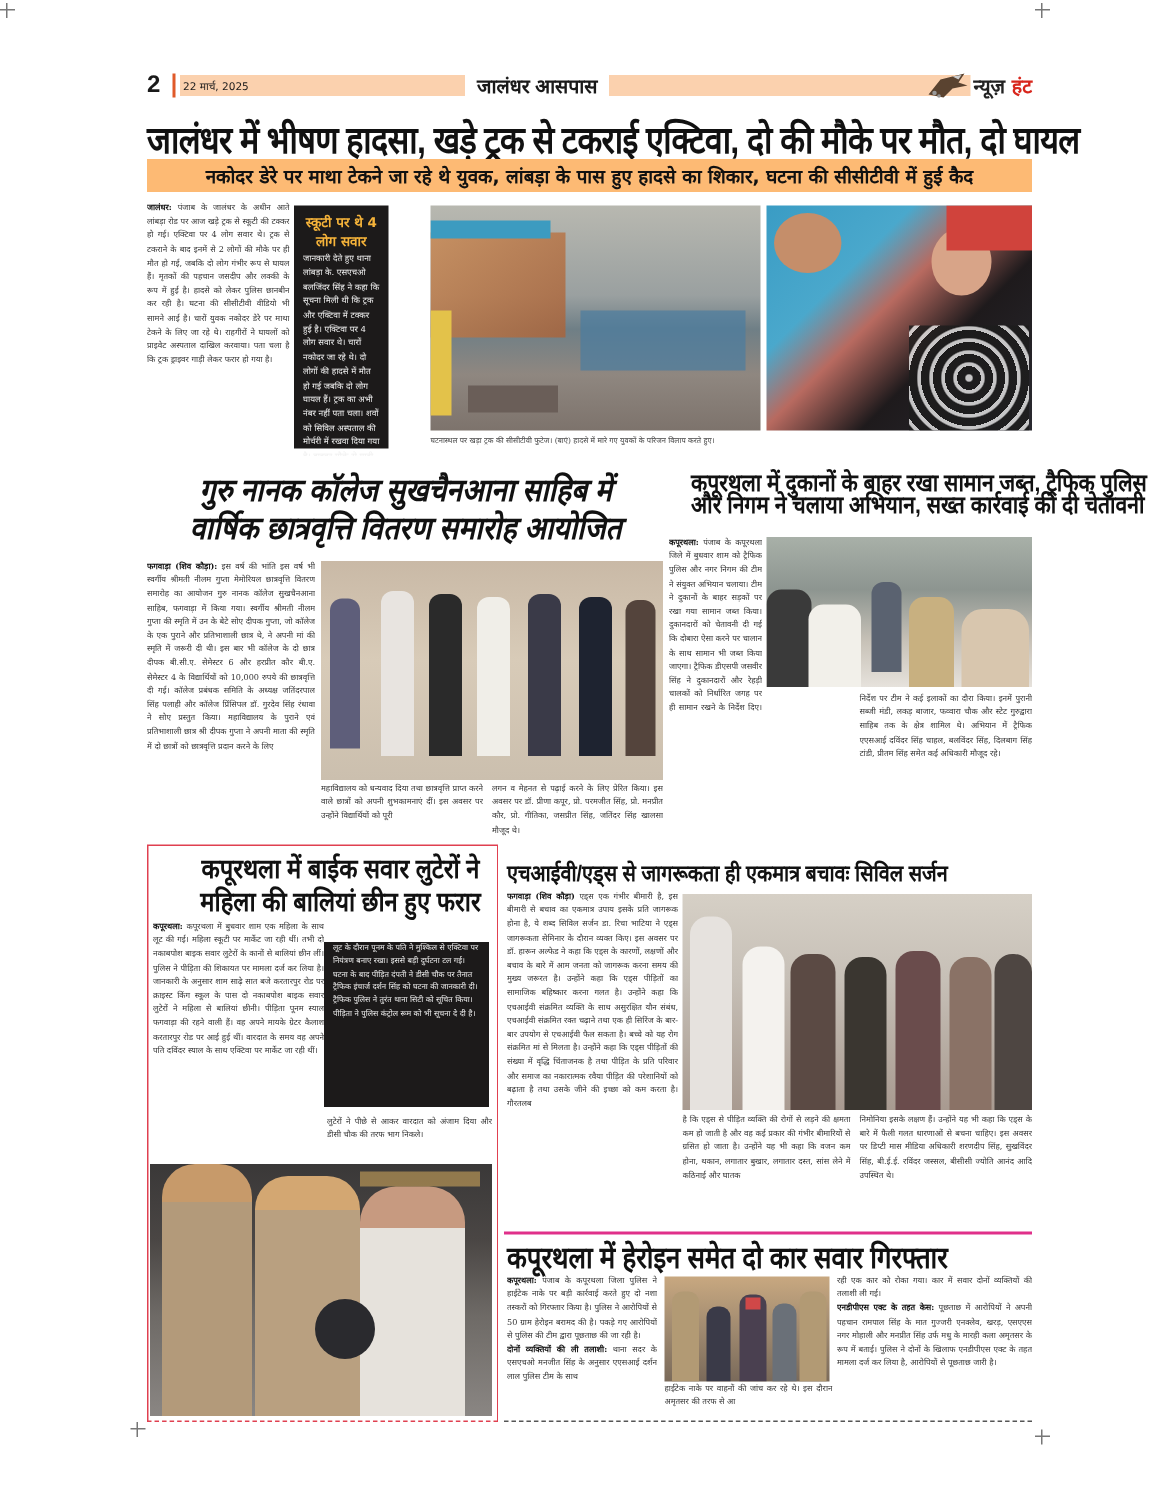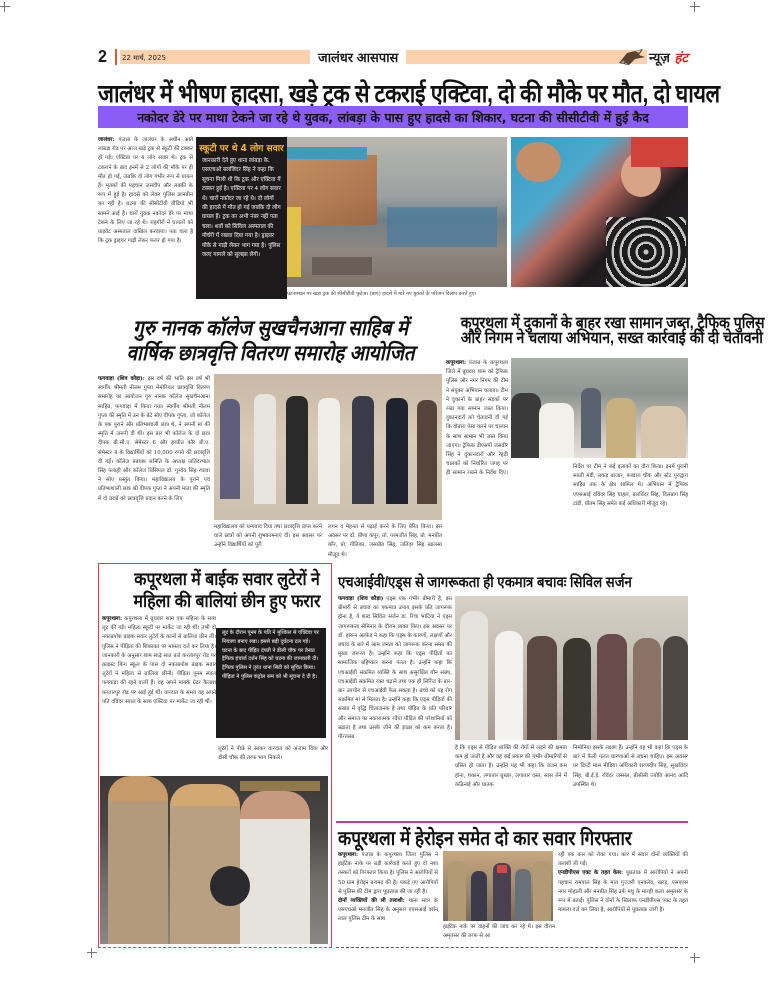--- a/index.html
+++ b/index.html
@@ -12,24 +12,24 @@
   
   .masthead { left: 98px; top: 48px; width: 590px; height: 18px; display: flex; align-items: center; }
   .pg-num { font-family: "Liberation Sans", sans-serif; font-weight: bold; font-size: 16px; width: 14px; }
   .pg-bar { width: 2px; height: 16px; background: #e05a2a; margin: 0 3px; }
   .date-strip { background: #fbd1ae; height: 14px; width: 190px; font-size: 7px; padding-left: 2px; display: flex; align-items: center; }
   .section-title { font-family: "Liberation Sans", sans-serif; font-weight: bold; font-size: 13px; padding: 0 8px; white-space: nowrap; }
   .right-strip { background: #fbd1ae; height: 14px; flex: 1; }
   .logo { display: flex; align-items: center; gap: 2px; margin-left: -30px; }
   .logo-bird { width: 30px; height: 20px; }
   .logo-text { font-weight: bold; font-size: 13px; color: #222; }
-  .logo-text .red { color: #d8261c; font-style: italic; }
+  .logo-text .red { color: #d8261c; }
 
   .headline-main { left: 90px; top: 75px; width: 600px; font-family: "Liberation Sans", sans-serif; font-weight: bold; font-size: 25px; letter-spacing: -0.5px; white-space: nowrap; text-align: center; color: #111; transform: scaleX(0.86); transform-origin: left; width: 700px; }
-  .subhead-bar { left: 98px; top: 106px; width: 590px; height: 22px; background: #8b5cf6; font-weight: bold; font-size: 12.5px; display: flex; align-items: center; justify-content: center; white-space: nowrap; color: #111; }
+  .subhead-bar { left: 98px; top: 106px; width: 590px; height: 22px; background: #fdba74; font-weight: bold; font-size: 12.5px; display: flex; align-items: center; justify-content: center; white-space: nowrap; color: #111; }
 
   .body-text { font-family: "DejaVu Serif", serif; font-size: 5.4px; line-height: 9.2px; color: #333; text-align: justify; }
   .body-text b { color: #111; }
 
   .dark-box { background: #1c1a1a; color: #e8e8e8; }
   .dark-box .box-title { color: #f5b33a; font-weight: bold; font-size: 9px; text-align: center; padding: 4px 2px 2px; }
   .dark-box .box-body { font-size: 5.6px; line-height: 9.4px; padding: 0 6px; color: #f0f0f0; }
 
   .photo { position: absolute; overflow: hidden; }
   .caption { font-family: "DejaVu Serif", serif; font-size: 5px; color: #444; white-space: nowrap; }
@@ -64,21 +64,21 @@
 </div>
 
 <div class="abs headline-main" style="left:98px;width:690px;text-align:left;">जालंधर में भीषण हादसा, खड़े ट्रक से टकराई एक्टिवा, दो की मौके पर मौत, दो घायल</div>
 <div class="abs subhead-bar">नकोदर डेरे पर माथा टेकने जा रहे थे युवक, लांबड़ा के पास हुए हादसे का शिकार,  घटना की सीसीटीवी  में हुई कैद</div>
 
 <div class="abs body-text" style="left:98px;top:135px;width:95px;height:170px;overflow:hidden;">
   <b>जालंधर:</b>
   <span>पंजाब के जालंधर के अधीन आते लांबड़ा रोड पर आज खड़े ट्रक से स्कूटी की टक्कर हो गई। एक्टिवा पर 4 लोग सवार थे। ट्रक से टकराने के बाद इनमें से 2 लोगों की मौके पर ही मौत हो गई, जबकि दो लोग गंभीर रूप से घायल हैं। मृतकों की पहचान जसदीप और लक्की के रूप में हुई है। हादसे को लेकर पुलिस छानबीन कर रही है। घटना की सीसीटीवी वीडियो भी सामने आई है। चारों युवक नकोदर डेरे पर माथा टेकने के लिए जा रहे थे। राहगीरों ने घायलों को प्राइवेट अस्पताल दाखिल करवाया। पता चला है कि ट्रक ड्राइवर गाड़ी लेकर फरार हो गया है।</span>
 </div>
 
-<div class="abs dark-box" style="left:196px;top:137px;width:91px;height:162px;">
+<div class="abs dark-box" style="left:196px;top:137px;width:63px;height:162px;">
   <div class="box-title">स्कूटी पर थे 4 लोग सवार</div>
   <div class="box-body" style="height:135px;overflow:hidden;">जानकारी देते हुए थाना लांबड़ा के. एसएचओ बलजिंदर सिंह ने कहा कि सूचना मिली थी कि ट्रक और एक्टिवा में टक्कर हुई है। एक्टिवा पर 4 लोग सवार थे। चारों नकोदर जा रहे थे। दो लोगों की हादसे में मौत हो गई जबकि दो लोग घायल हैं। ट्रक का अभी नंबर नहीं पता चला। शवों को सिविल अस्पताल की मोर्चरी में रखवा दिया गया है। ड्राइवर मौके से गाड़ी लेकर भाग गया है। पुलिस जल्द मामले को सुलझा लेगी।</div>
 </div>
 
 <div class="photo" style="left:287px;top:137px;width:220px;height:150px;background:linear-gradient(180deg,#b8b8b0 0%,#9aa0a0 40%,#6f7f86 55%,#8f8780 75%,#7d736c 100%);">
   <div style="position:absolute;left:0;top:18px;width:90px;height:70px;background:linear-gradient(135deg,#c98a55,#a8643c);opacity:0.85;"></div>
   <div style="position:absolute;left:100px;top:70px;width:110px;height:40px;background:#4a7ca0;opacity:0.7;"></div>
   <div style="position:absolute;left:0;top:10px;width:80px;height:12px;background:#3c9bc0;"></div>
   <div style="position:absolute;left:0;top:70px;width:14px;height:70px;background:#e3c24a;"></div>
   <div style="position:absolute;left:25px;top:120px;width:60px;height:18px;background:#6a5e58;"></div>

